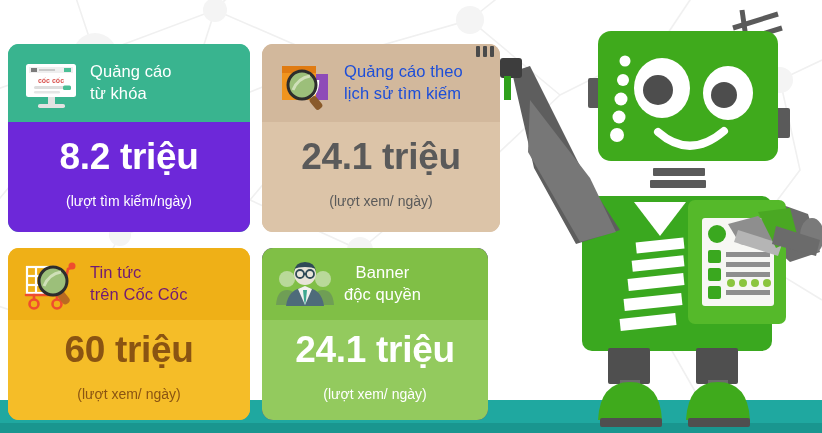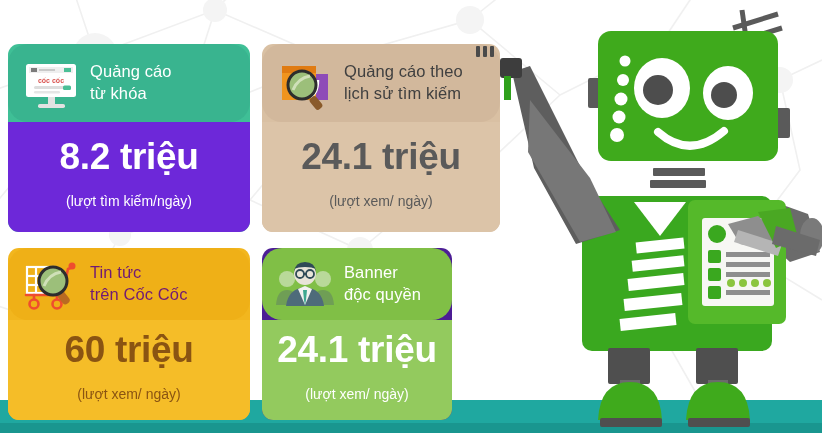--- a/index.html
+++ b/index.html
@@ -26,21 +26,20 @@
 
   
   .card{
     position:absolute;border-radius:11px;overflow:hidden;z-index:6;
     display:flex;flex-direction:column;
   }
   .card-head{
     display:flex;align-items:center;
     padding:0 10px 0 12px;
     box-sizing:border-box;
-    border-radius:20px;
   }
   .card-icon{
     width:62px;height:62px;flex:0 0 62px;
     position:relative;margin-right:8px;
   }
   .card-title{
     font-size:16.5px;line-height:1.32;letter-spacing:.1px;
     white-space:pre-line;font-weight:400;
   }
   .card-body{
@@ -59,35 +58,35 @@
   
   #card1{left:8px;top:44px;width:242px;height:188px;background:#3fbf96;}
   #card1 .card-head{height:78px;background:#39b48f;}
   #card1 .card-title{color:#ffffff;}
   #card1 .card-body{background:#6d28d9;}
   #card1 .big-num,#card1 .sub-num{color:#ffffff;}
 
   
   #card2{left:262px;top:44px;width:238px;height:188px;background:#d9c0a3;}
   #card2 .card-head{height:78px;background:#d2b89c;}
-  #card2 .card-title{color:#404040;}
+  #card2 .card-title{color:#1d4ed8;}
   #card2 .card-body{background:#dcc4a8;}
   #card2 .big-num{color:#5a5a5a;}
   #card2 .sub-num{color:#5a5a5a;}
 
   
   #card3{left:8px;top:248px;width:242px;height:172px;background:#f2b61e;}
   #card3 .card-head{height:72px;background:#efb017;}
   #card3 .card-title{color:#701a75;}
   #card3 .card-body{background:#f5bd28;}
   #card3 .big-num{color:#8a5412;}
   #card3 .sub-num{color:#8a5412;}
 
   
-  #card4{left:262px;top:248px;width:190px;height:172px;background:#4c1d95;}
+  #card4{left:262px;top:248px;width:226px;height:172px;background:#4c1d95;text-align:center;}
   #card4 .card-head{height:72px;background:#80bf46;}
   #card4 .card-title{color:#ffffff;}
   #card4 .card-body{background:#93ca5e;}
   #card4 .big-num,#card4 .sub-num{color:#ffffff;}
 
   
   .corner-marks{position:absolute;right:6px;top:2px;display:flex;gap:3px;z-index:9;}
   .corner-marks i{display:block;width:4px;height:11px;background:#4a4a4a;border-radius:1px;}
 
   

